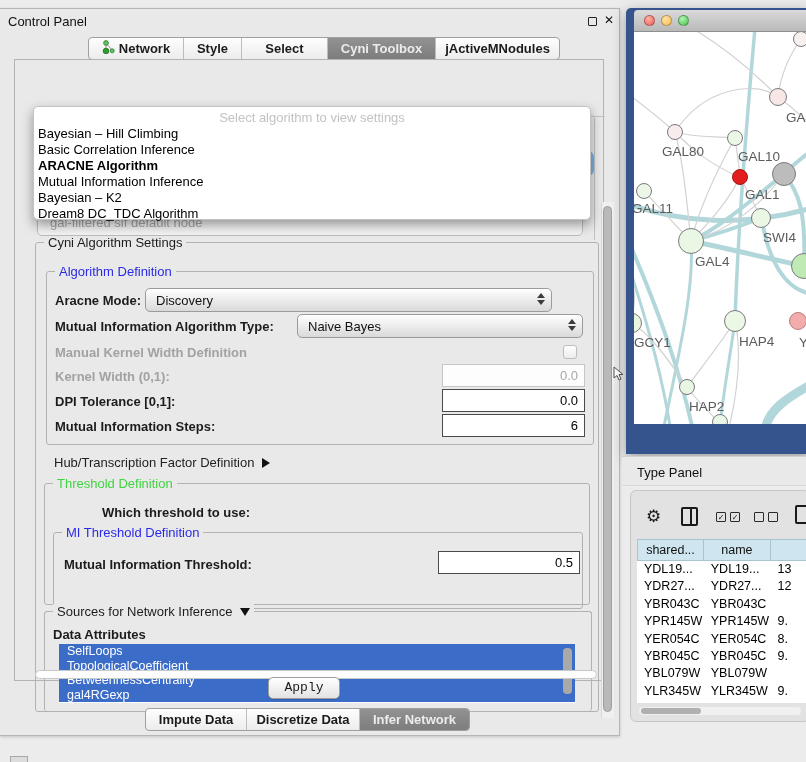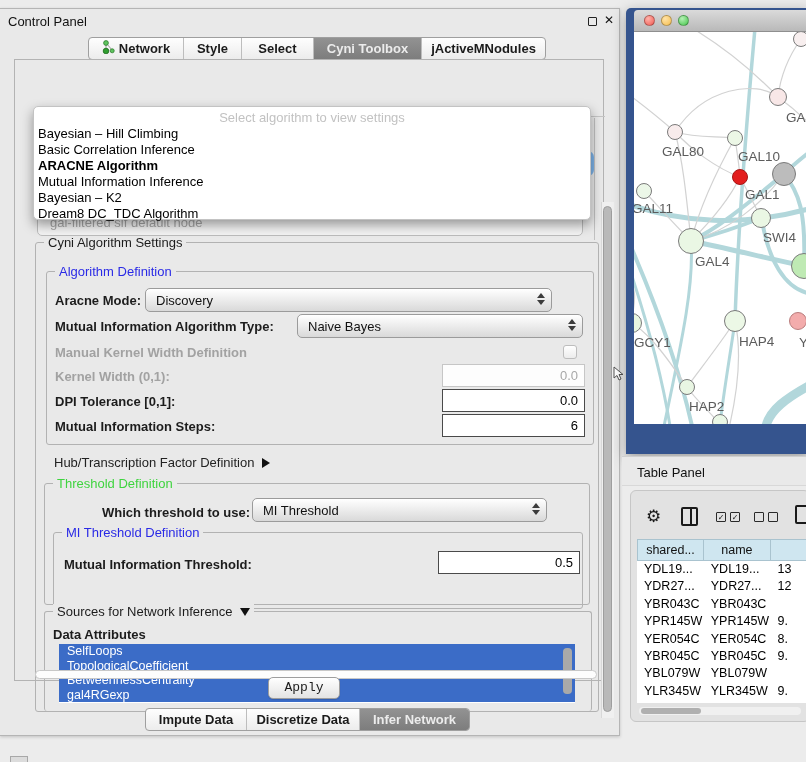--- a/index.html
+++ b/index.html
@@ -132,21 +132,21 @@
             <circle cx="4" cy="3" r="2.4" fill="#5ec45e" stroke="#2f7d2f" stroke-width="0.8"></circle>
             <circle cx="4" cy="11" r="2.8" fill="#2f9e2f" stroke="#1d6b1d" stroke-width="0.8"></circle>
             <circle cx="10.2" cy="10.8" r="2" fill="#5ec45e" stroke="#2f7d2f" stroke-width="0.8"></circle>
           </svg>
         </span>
         <span>Network</span>
       </div>
       <div class="seg-item" style="width:58px;">
         <span>Style</span>
       </div>
-      <div class="seg-item" style="width:72px;">
+      <div class="seg-item" style="width:86px;">
         <span>Select</span>
       </div>
       <div class="seg-item active" style="width:108px;">
         <span>Cyni Toolbox</span>
       </div>
       <div class="seg-item" style="width:124px;">
         <span>jActiveMNodules</span>
       </div>
     </div>
 
@@ -216,27 +216,20 @@
 
         <div class="abs" style="left:18px;top:212px;display:flex;align-items:center;gap:8px;font-size:13px;color:#222;">
           <span>Hub/Transcription Factor Definition</span>
           <span class="tri-r"></span>
         </div>
 
         <div class="abs gbox" style="left:8px;top:240px;width:546px;height:122px;">
           <span class="gtitle green">Threshold Definition</span>
 
           <div class="abs lbl" style="left:57px;top:21px;">Which threshold to use:</div>
-          <div class="abs combo" style="left:207px;top:14px;width:295px;">
-            <span class="combo-text">MI Threshold</span>
-            <span class="spin">
-                <i class="up"></i>
-                <i class="dn"></i>
-              </span>
-          </div>
 
           <div class="abs gbox" style="left:8px;top:48px;width:530px;height:77px;">
             <span class="gtitle blue">MI Threshold Definition</span>
             <div class="abs lbl" style="left:10px;top:24px;">Mutual Information Threshold:</div>
             <div class="abs field en" style="left:384px;top:18px;width:142px;">
               <span>0.5</span>
             </div>
           </div>
         </div>
 
@@ -348,21 +341,21 @@
           <div class="net-node" style="left: 155px; top: 280px; height: 18px; width: 18px; background: rgb(243, 172, 172); border-color: rgb(185, 125, 125);"></div>
           <div class="net-label" style="left: 165px; top: 303px;">Y</div>
           <div class="net-node" style="left: 45px; top: 347px; height: 16px; width: 16px; background: rgb(233, 246, 227);"></div>
           <div class="net-label" style="left: 55px; top: 367px;">HAP2</div>
           <div class="net-node" style="left: 78px; top: 382px; height: 16px; width: 16px; background: rgb(234, 247, 230);"></div>
         </div>
     </div>
   </div>
 
   <div class="abs tp-label-bar">
-    <span class="abs tp-label">Table Panel</span>
+    <span class="abs tp-label">Type Panel</span>
   </div>
 
   <div class="abs tpanel">
     <span class="abs ticon" style="left:15px;top:15px;font-size:17px;">⚙</span>
     <div class="abs col-icon" style="left:50px;top:16px;">
         <i></i>
       </div>
     <div class="abs pairbox" style="left:85px;top:21px;">
         <b>✓</b>
         <b>✓</b>

